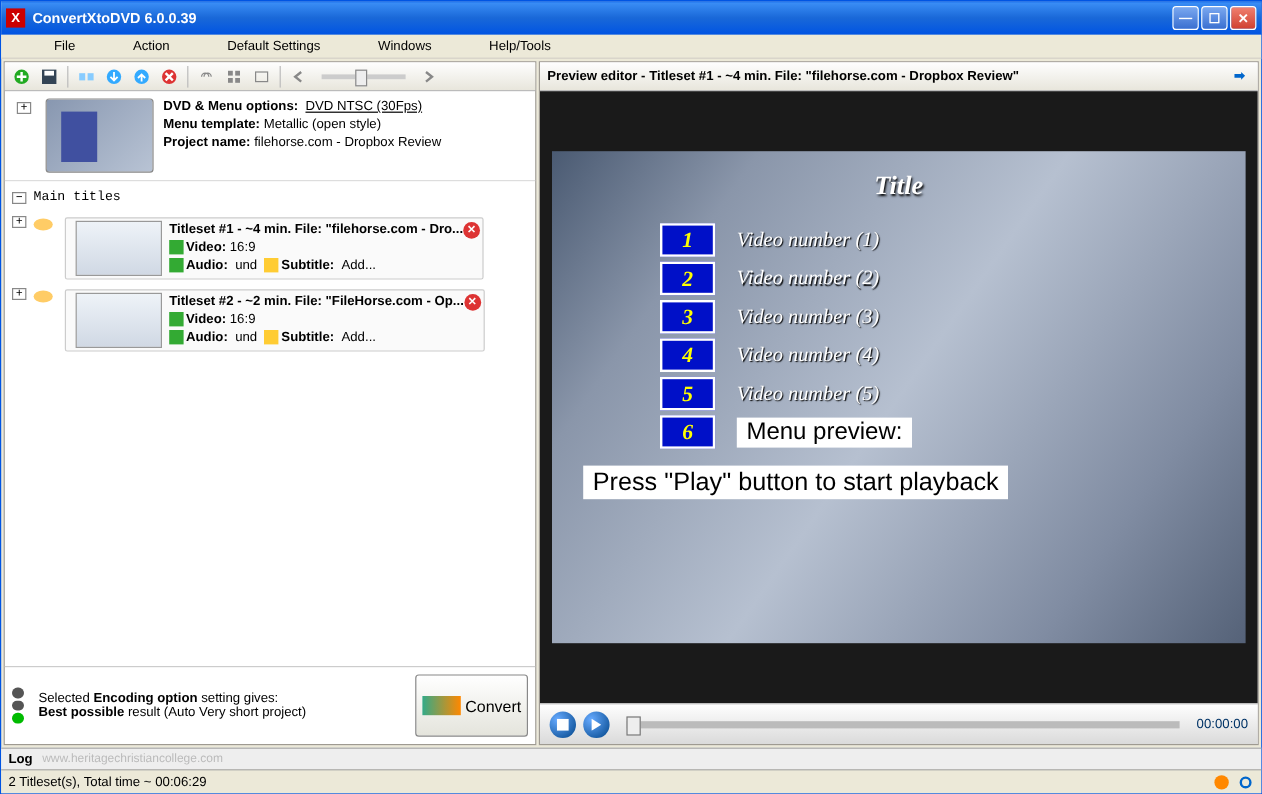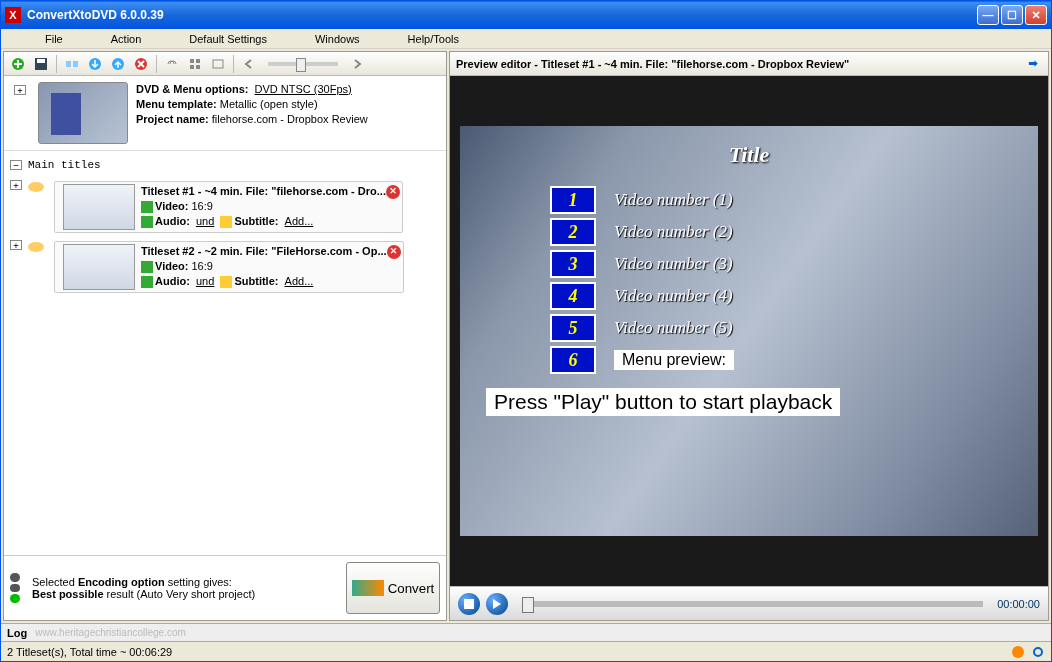--- a/index.html
+++ b/index.html
@@ -39,39 +39,39 @@
 .mainlabel { padding:2px;font-family:Liberation Mono, monospace;}
 
 .titleset { display:flex; align-items:flex-start; margin-left:8px; margin-top:4px; padding:2px; border:1px solid #ccc; border-radius:2px; background:#fafafa;}
 .titleset .thumb { width:72px; height:46px; background:linear-gradient(to bottom,#eef3f8,#d0d8e4); border:1px solid #999; margin:0 6px;}
 .titleset .info { flex:1; font-size:11px; line-height:15px;}
 .titleset .info .line1 { font-weight:bold; display:flex; align-items:center;}
 .titleset .xicon { width:14px;height:14px; background:#d33;color:#fff;border-radius:7px;display:flex;align-items:center;justify-content:center;font-size:9px;font-weight:bold;margin-left:auto;}
 .miniicon { display:inline-block; width:12px;height:12px; margin-right:2px; vertical-align:middle;}
 .green{background:#3a3;}
 .yellow{background:#fc3;}
-.ul{text-decoration:underline;}
+.ul{}
 
 .leftbottom { padding:6px; display:flex; align-items:center; gap:8px; border-top:1px solid #ccc;}
 .traffic{width:14px;height:30px;display:flex;flex-direction:column;gap:2px;}
 .traffic span{width:10px;height:10px;border-radius:5px;background:#555;}
 .traffic .on{background:#0b0;}
 .convertbtn{margin-left:auto;width:94px;height:52px;border:1px solid #888;border-radius:3px;background:linear-gradient(to bottom,#fff,#e4e4dc);display:flex;align-items:center;justify-content:center;gap:4px;}
 .convertbtn .cicon{width:32px;height:16px;background:linear-gradient(to right,#3a8,#f80);}
 
 .previewhdr { height:24px; background:linear-gradient(to bottom,#fefefe,#e8e6dc); border-bottom:1px solid #bbb; display:flex; align-items:center; padding:0 6px; font-weight:bold;}
 .previewhdr .arrow{margin-left:auto;width:18px;height:18px;display:flex;align-items:center;justify-content:center;color:#06c;}
 
 .previewarea { flex:1; background:#1a1a1a; display:flex; align-items:center; justify-content:center; padding:10px;}
 .dvdmenu { width:100%; height:100%; max-height:410px; background:linear-gradient(125deg,#4a5a72 0%,#8a96aa 20%,#b6c0d0 50%,#808ca2 80%,#556278 100%); position:relative; padding:16px 20px;}
 .dvdtitle{text-align:center;color:#fff;font-size:22px;font-weight:bold;font-style:italic;text-shadow:1px 1px 2px #000;margin-bottom:18px;font-family:Georgia,serif;}
 .menurow{display:flex;align-items:center;gap:18px;margin:4px 0 4px 70px;}
 .menunum{width:46px;height:28px;background:#0010c8;color:#ff0;border:2px solid #fff;display:flex;align-items:center;justify-content:center;font-size:18px;font-weight:bold;font-style:italic;font-family:Georgia,serif;}
 .menulbl{color:#fff;font-size:17px;font-style:italic;font-family:Georgia,serif;text-shadow:1px 1px 1px #000;}
-.menupreview{background:#fff;color:#000;padding:1px 8px;font-size:16px;font-family:Arial;}
+.menupreview{background:#fff;color:#000;padding:1px 8px;font-size:20px;font-family:Arial;}
 .playmsg{background:#fff;color:#000;padding:2px 8px;font-size:21px;margin:10px 0 0 6px;display:inline-block;font-family:Arial;}
 
 .playerbar{height:34px;background:linear-gradient(to bottom,#fefefe,#dadada);border-top:1px solid #bbb;display:flex;align-items:center;padding:0 8px;gap:6px;}
 .pbtn{width:22px;height:22px;border-radius:11px;background:radial-gradient(circle at 30% 30%,#6af,#048);display:flex;align-items:center;justify-content:center;color:#fff;}
 .seekbar{flex:1;height:6px;background:#bbb;margin:0 8px;position:relative;}
 .seekbar::before{content:'';position:absolute;left:0;top:-4px;width:10px;height:14px;background:#eee;border:1px solid #777;}
 .time{font-size:11px;color:#036;}
 
 .logbar{height:18px;background:#eee;border-top:1px solid #aaa;padding:2px 6px;font-weight:bold;display:flex;align-items:center;}
 .logbar .watermark{margin-left:8px;color:#bbb;font-weight:normal;font-size:10px;}

